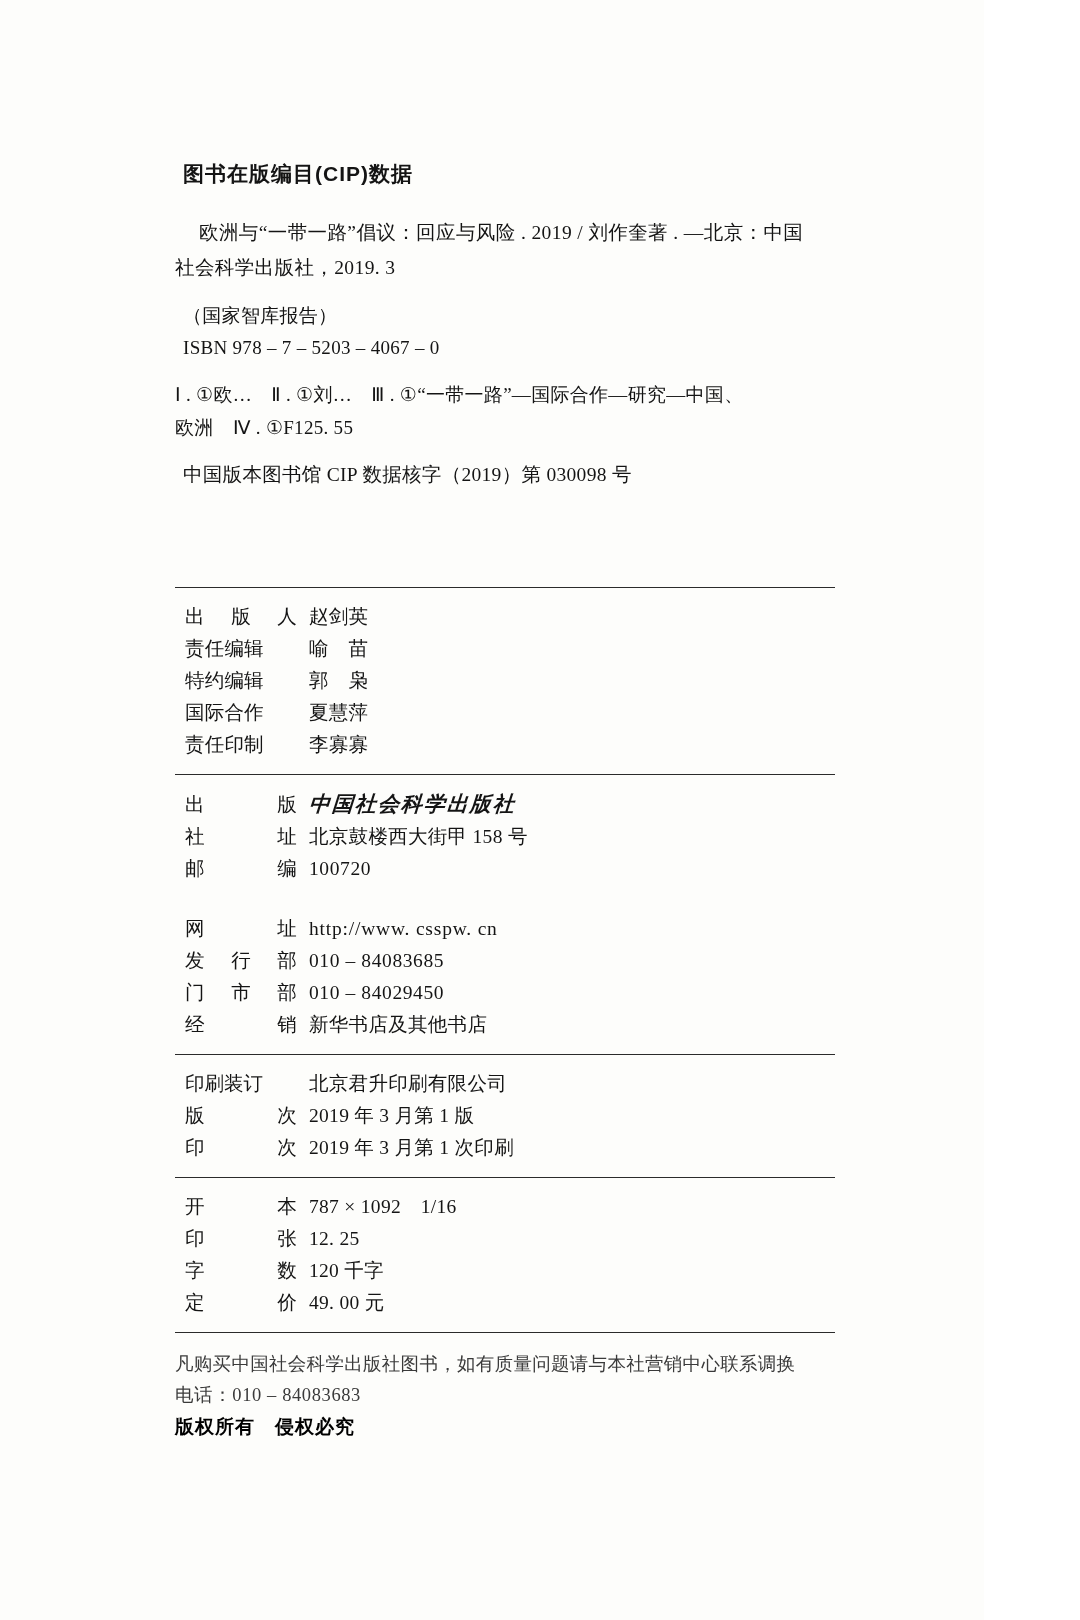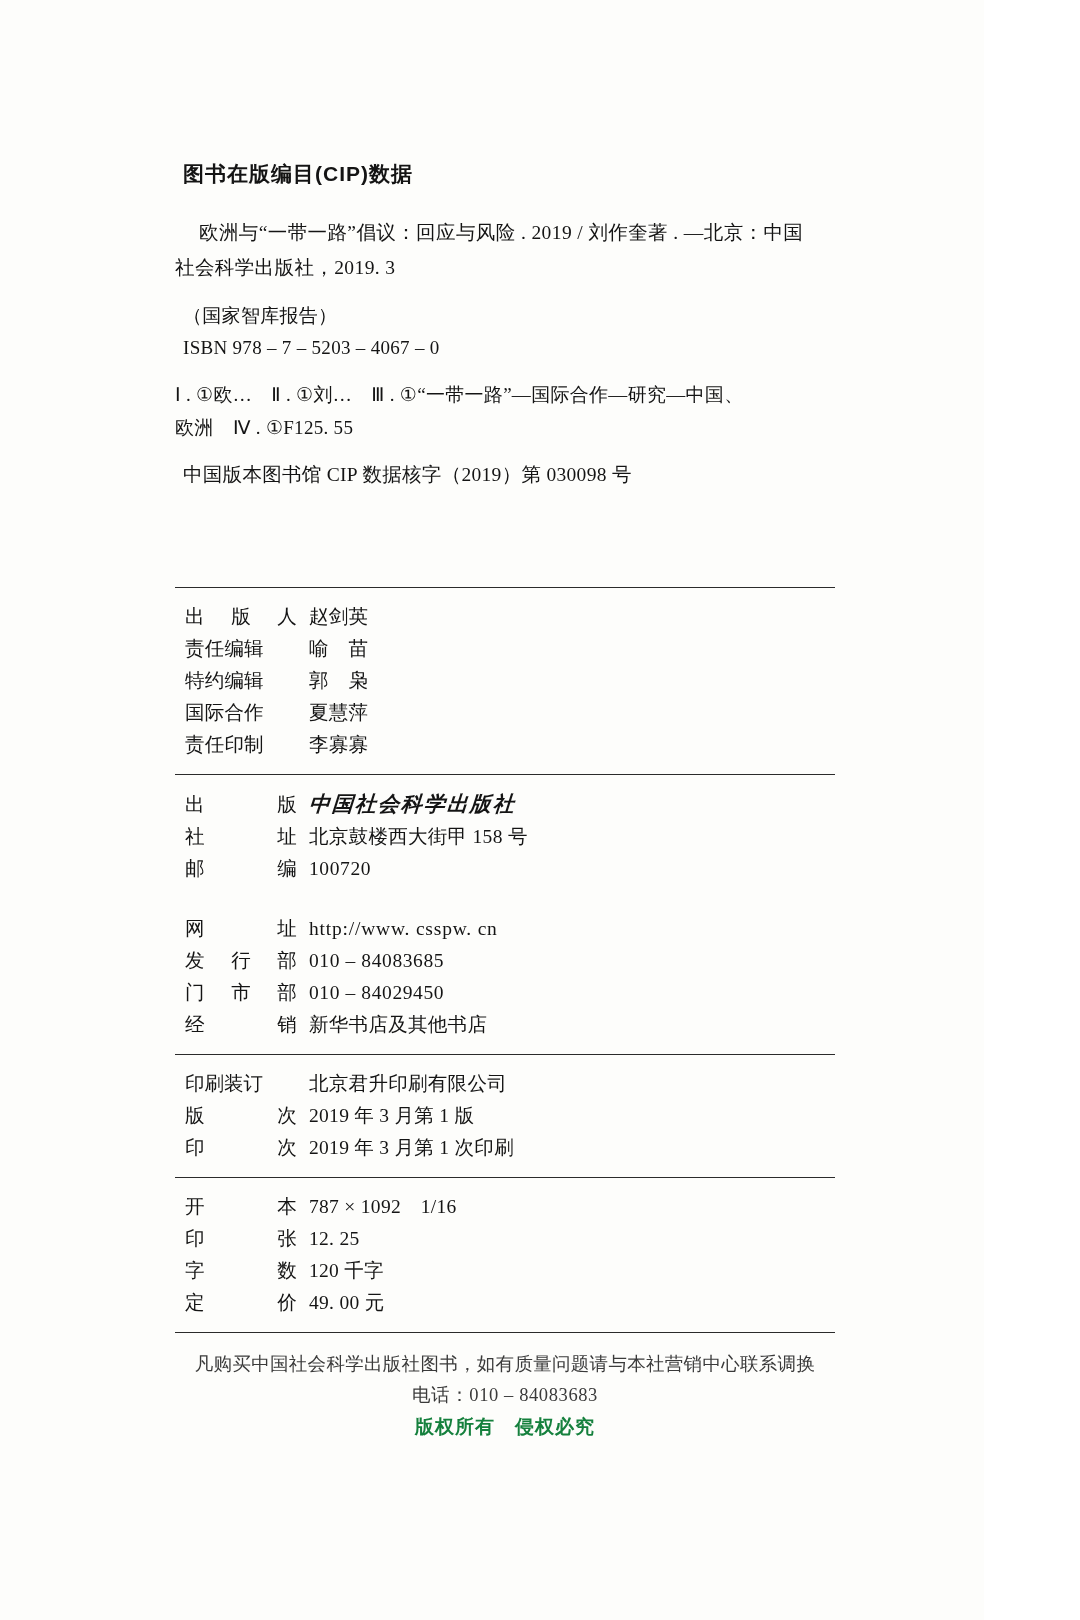--- a/index.html
+++ b/index.html
@@ -108,26 +108,25 @@
     transform: skewX(-4deg);
   }
 
   
   .footer {
     padding-top: 16px;
     font-size: 18.5px;
     line-height: 31px;
     color: #3a3a3a;
     letter-spacing: 0.3px;
-    text-align: center;
   }
   .footer .bold {
     font-family: "Liberation Sans", sans-serif;
     font-weight: bold;
-    color: #15803d;
+    color: #000000;
     font-size: 19px;
     letter-spacing: 1px;
   }
   .footer .phone { letter-spacing: 0.6px; }
   .spacer-lg { height: 96px; }
 </style>
 </head>
 <body>
 
 <div class="page">

